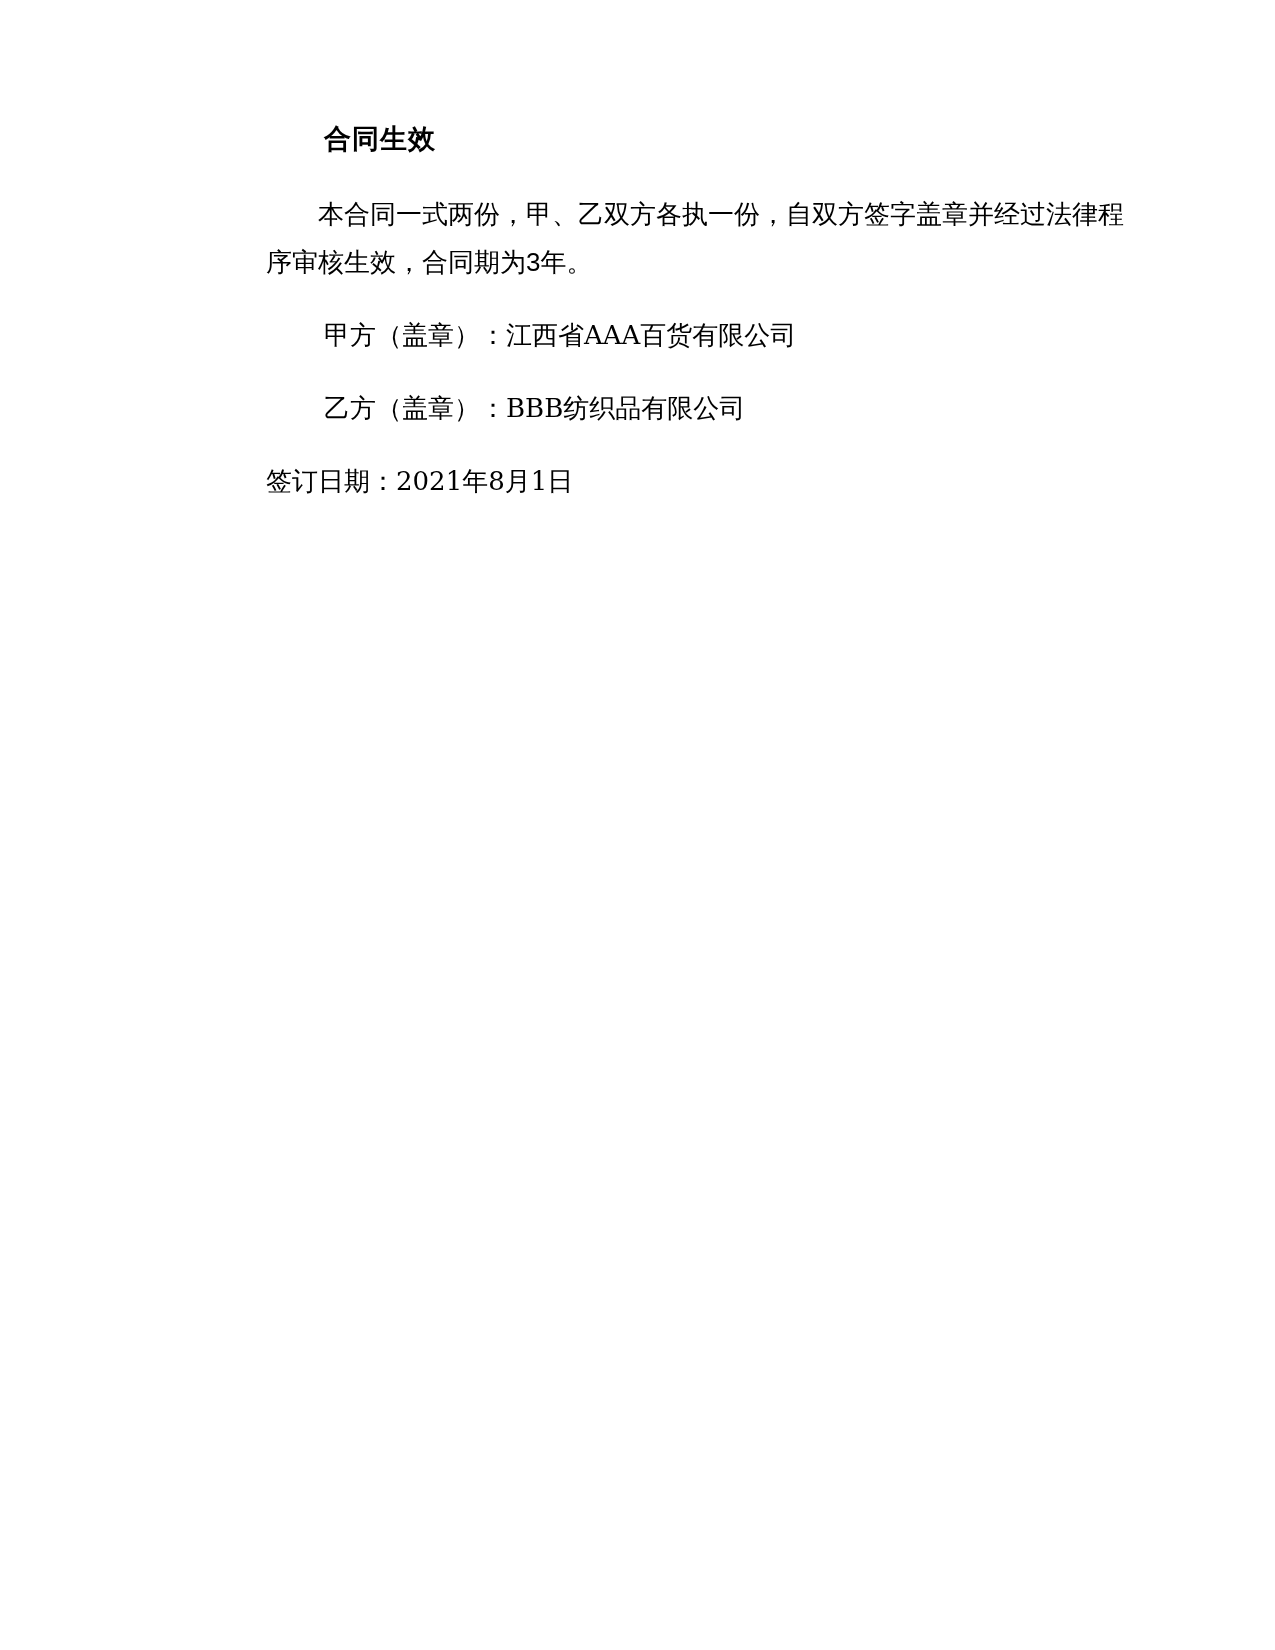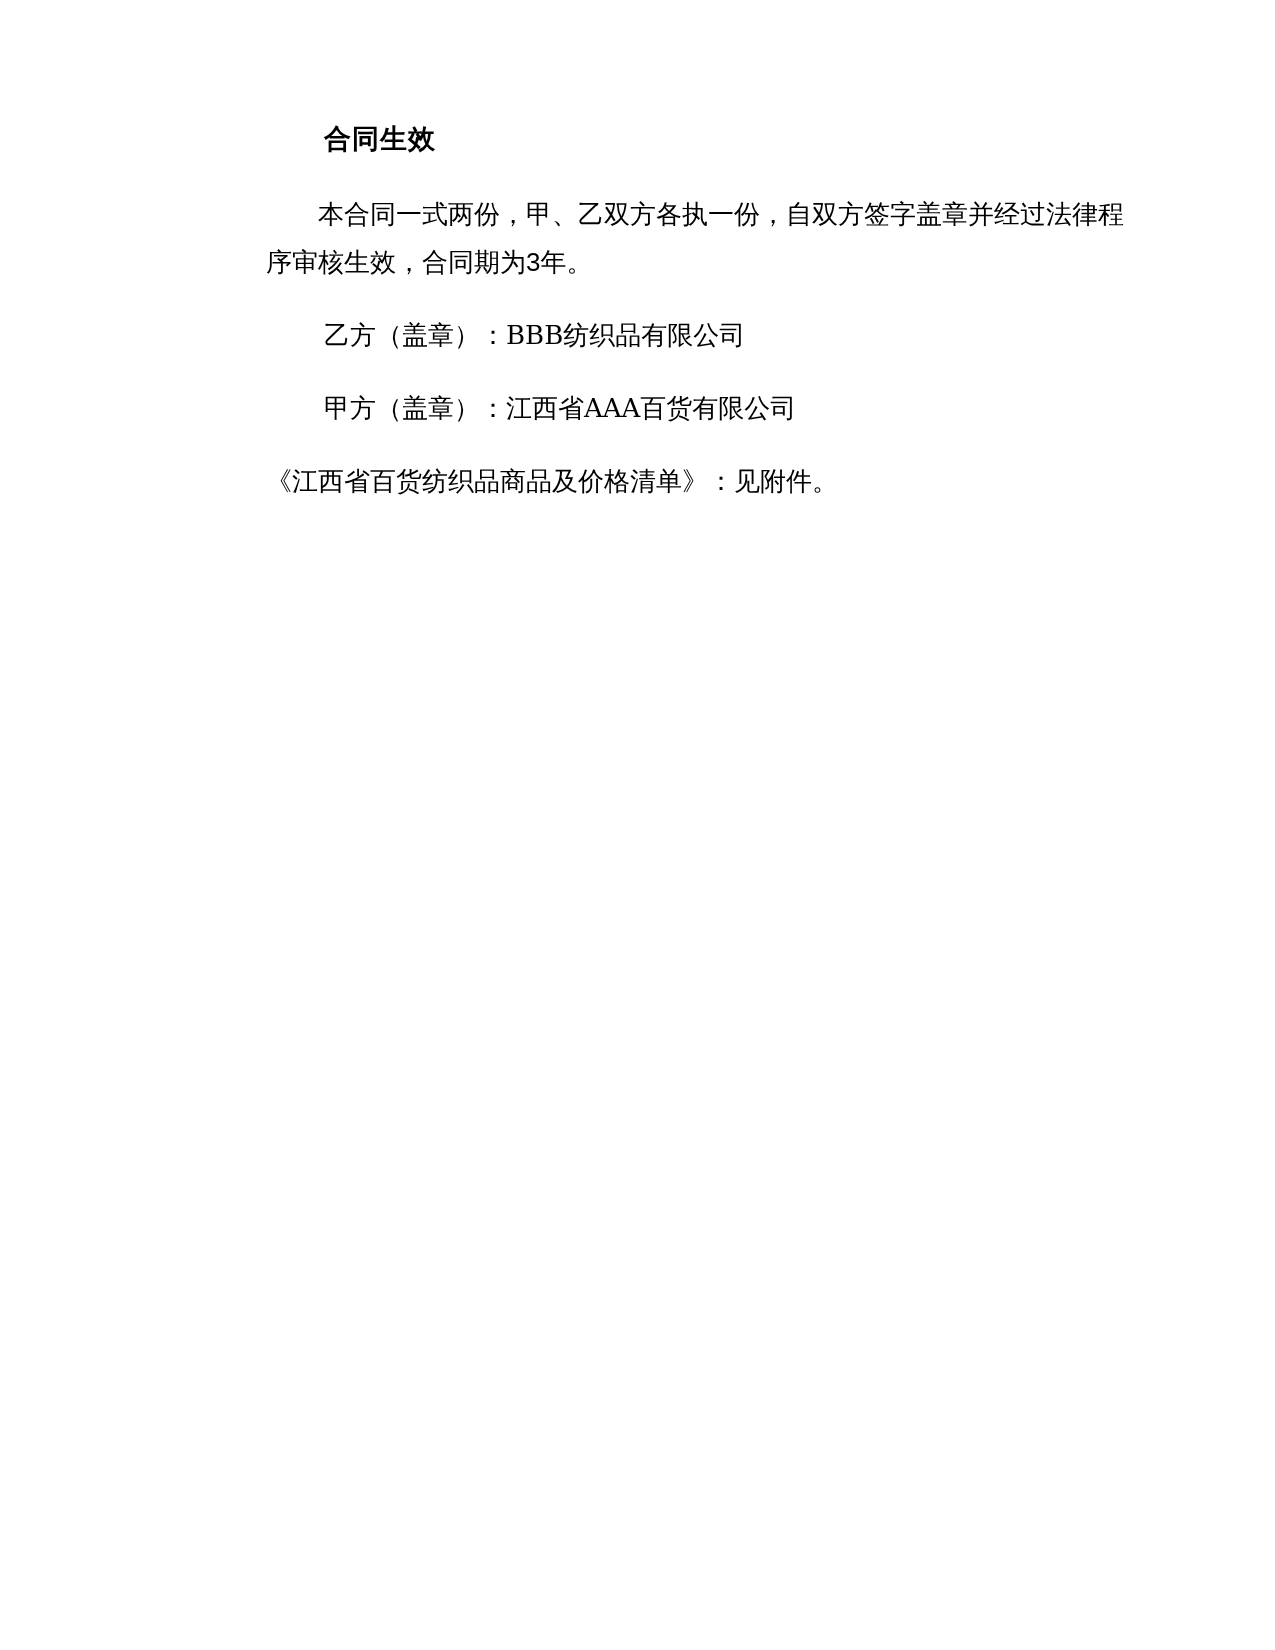--- a/index.html
+++ b/index.html
@@ -58,21 +58,21 @@
 </head>
 <body>
 
 <div class="page">
   <div class="content">
 
     <h1 class="doc-heading">合同生效</h1>
 
     <p class="body-para indent">本合同一式两份，甲、乙双方各执一份，自双方签字盖章并经过法律程序审核生效，合同期为3年。</p>
 
+    <p class="sig-line">甲方（盖章）：江西省AAA百货有限公司</p>
+
     <p class="sig-line">乙方（盖章）：BBB纺织品有限公司</p>
 
-    <p class="sig-line">甲方（盖章）：江西省AAA百货有限公司</p>
+    <p class="sig-line hang">签订日期：2021年8月1日</p>
 
-
-    <p class="sig-line hang">《江西省百货纺织品商品及价格清单》：见附件。</p>
 
   </div>
 </div>
 
 </body></html>

